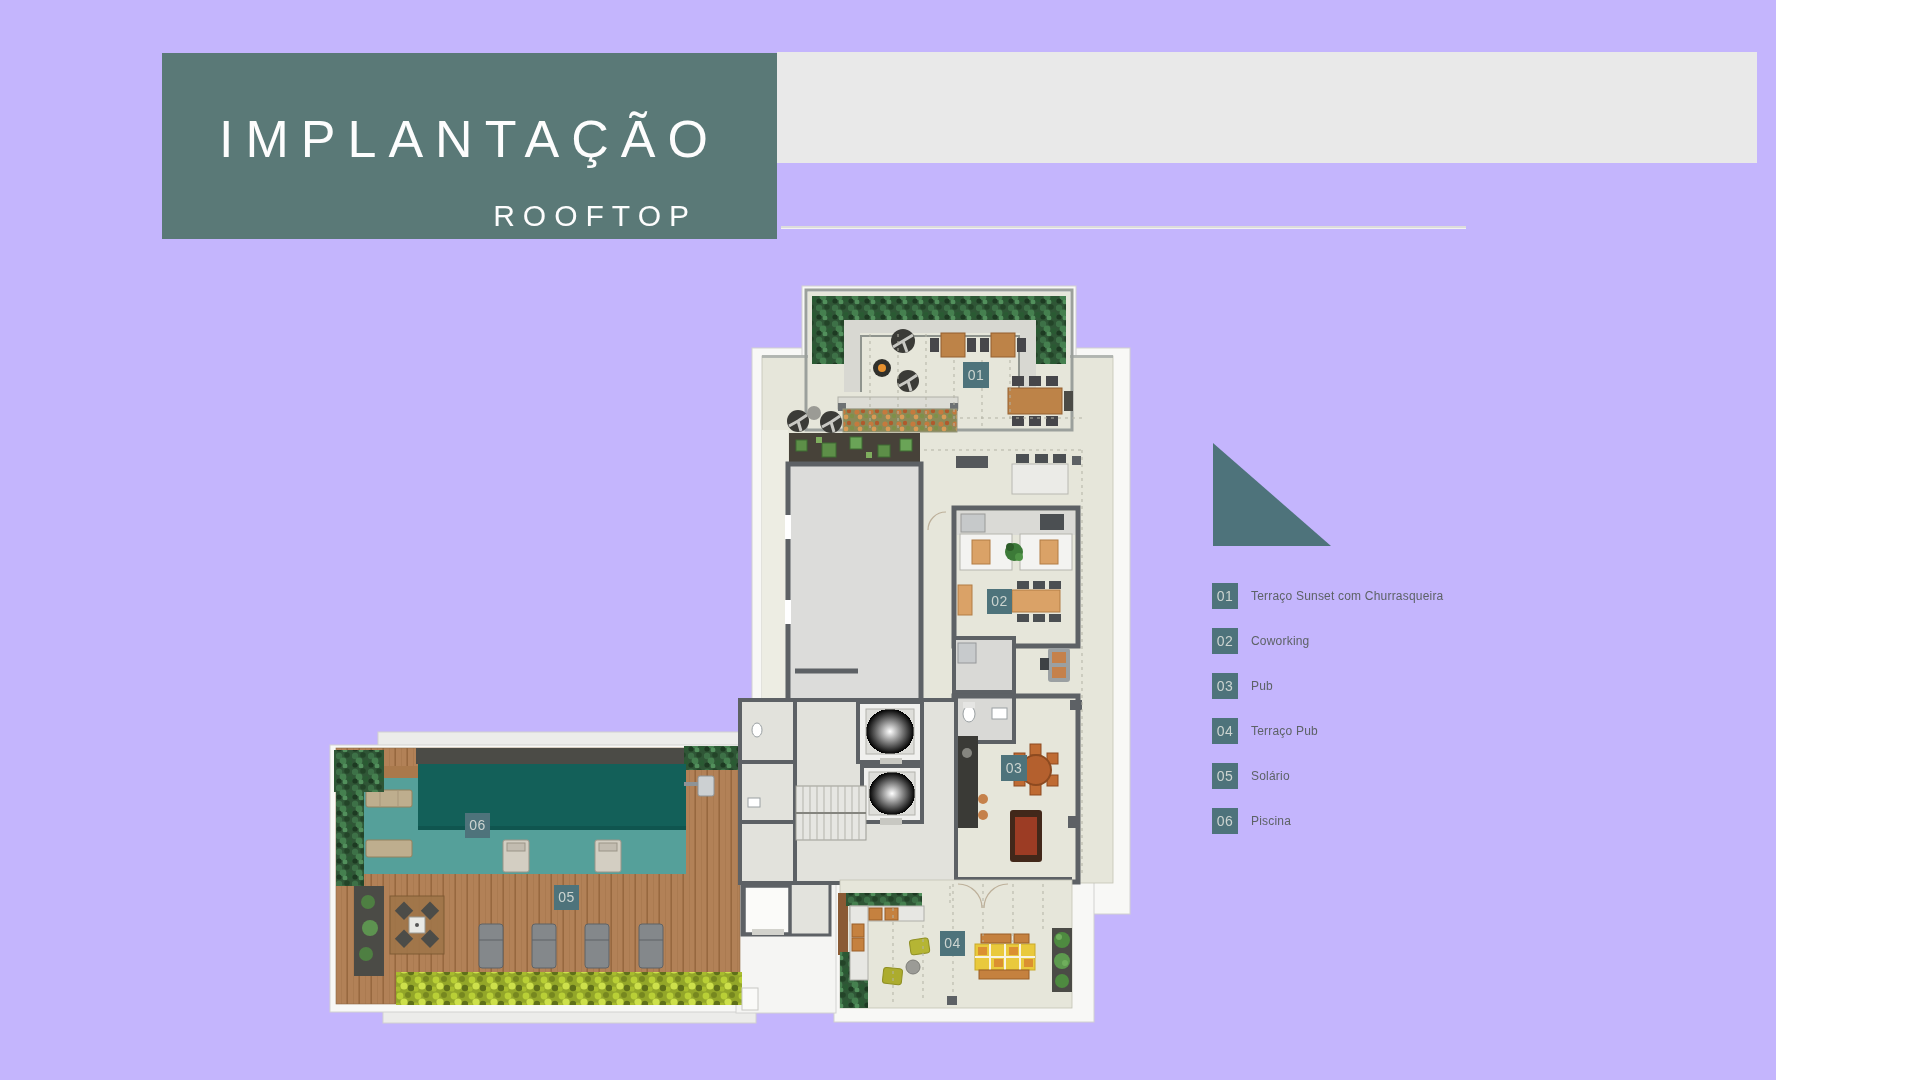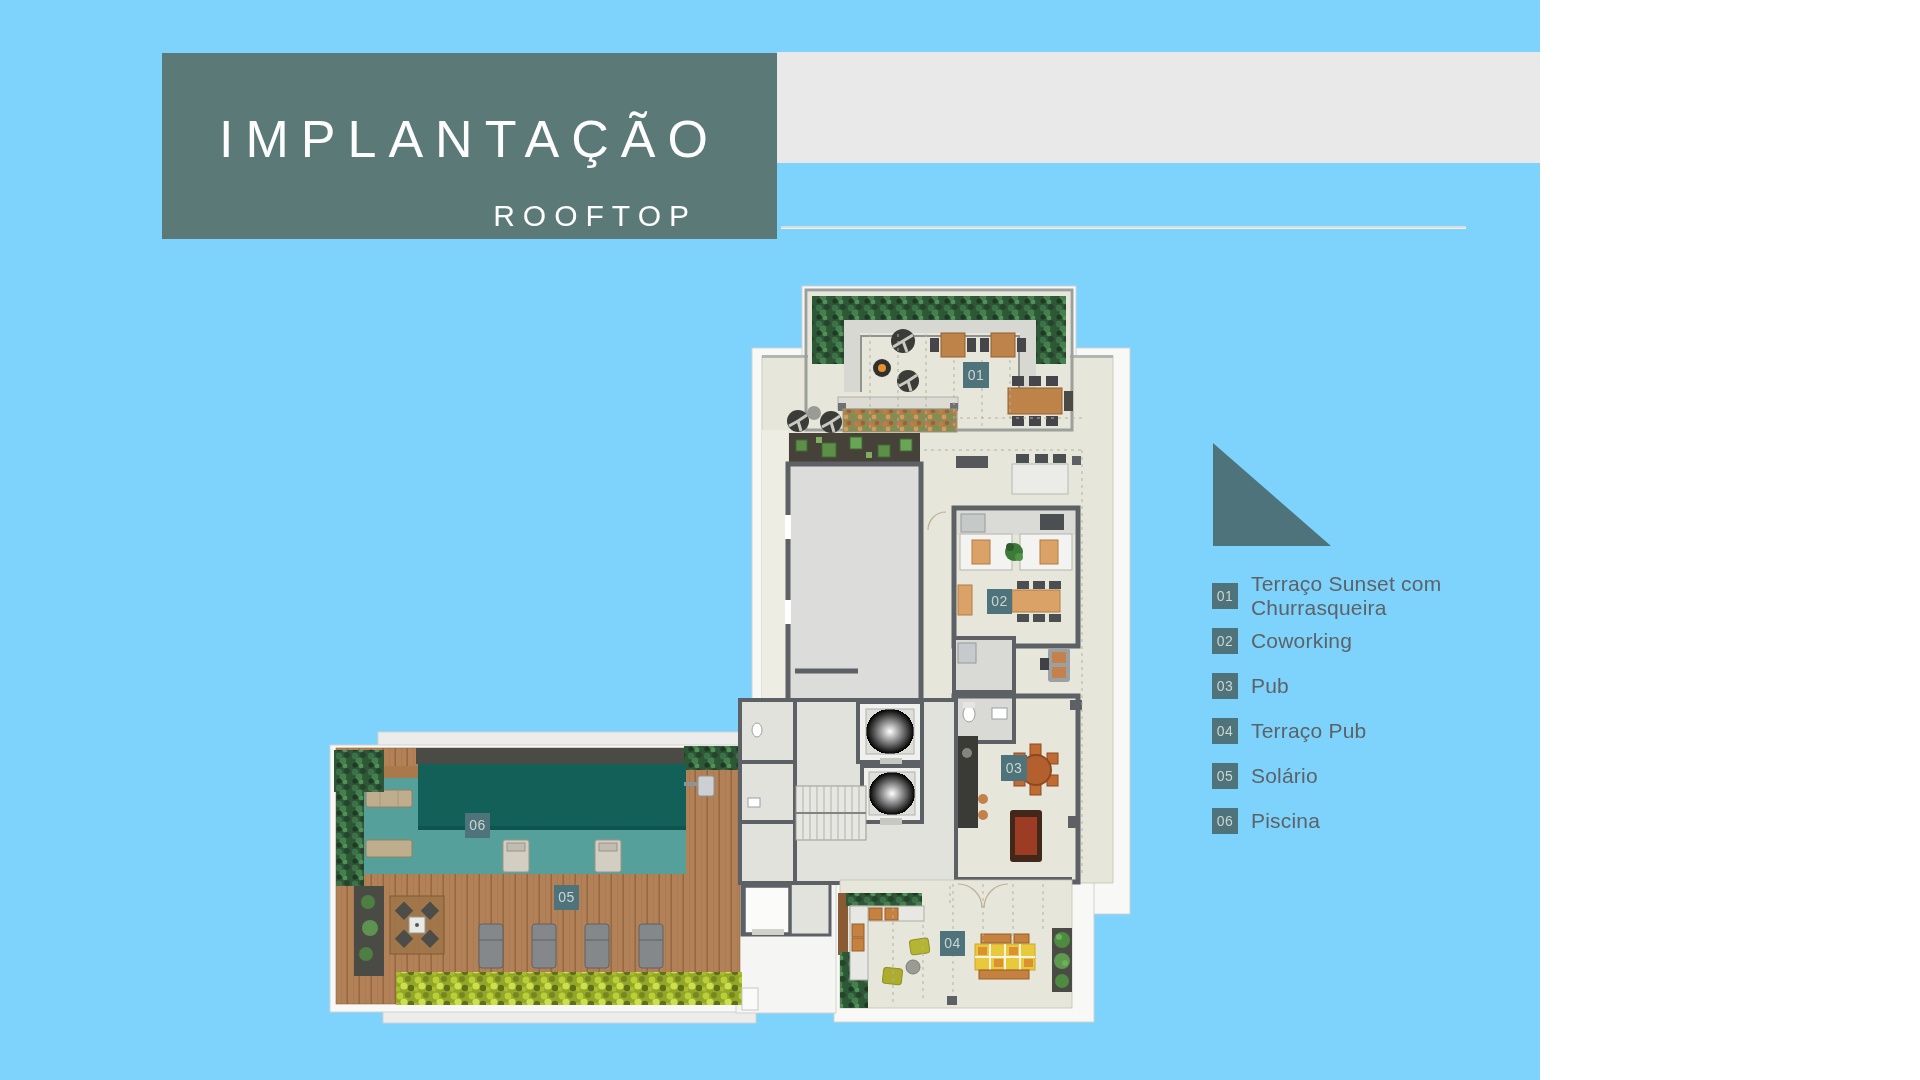--- a/index.html
+++ b/index.html
@@ -1,31 +1,31 @@
 <!DOCTYPE html>
 <html style="--accent-teal: #5a7977; --badge-teal: #4e737b; --header-bar-gray: #e9e9e9; --plan-floor: #e6e6da; --pool-deep: #136059; --pool-shallow: #55a09a; --deck-wood: #b28157; --hedge-green: #2f5636; --hedge-yellow: #93a629;"><head>
 <meta charset="utf-8">
 <style>
   html,body{margin:0;padding:0;background:#fff;}
-  .page{position:relative;width:1540px;height:1080px;background:#7dd3fc;overflow:hidden;
+  .page{position:relative;width:1776px;height:1080px;background:#c4b5fd;overflow:hidden;
         font-family:"Liberation Sans",sans-serif;}
   .gbar{position:absolute;left:777px;top:52px;width:980px;height:111px;background:var(--header-bar-gray,#e9e9e9);}
   .rule{position:absolute;left:781px;top:226px;width:685px;height:2px;background:#dcdcdc;box-shadow:0 1px 0 #f2f2f2;}
   .banner{position:absolute;left:162px;top:53px;width:615px;height:186px;background:var(--accent-teal,#5a7977);}
   .banner .title{position:absolute;left:0;right:0;top:60px;text-align:center;color:#fdfdfd;
                  font-size:52px;letter-spacing:12px;line-height:1;white-space:nowrap;}
   .banner .subtitle{position:absolute;right:80px;top:148px;color:#fdfdfd;font-size:30px;
                     letter-spacing:8px;line-height:1;white-space:nowrap;text-align:right;}
   .tri{position:absolute;left:1213px;top:443px;width:0;height:0;
        border-bottom:103px solid var(--badge-teal,#4e737b);border-right:118px solid transparent;}
   .legend{position:absolute;left:1212px;top:583px;display:flex;flex-direction:column;gap:19px;}
   .lrow{display:flex;align-items:center;gap:13px;height:26px;}
   .lbadge{width:26px;height:26px;background:var(--badge-teal,#4e737b);color:#ccd4d0;font-size:14px;
           display:flex;align-items:center;justify-content:center;letter-spacing:.5px;flex:0 0 auto;}
-  .llabel{font-size:21px;color:#5d6266;letter-spacing:.2px;}
+  .llabel{font-size:12px;color:#5d6266;letter-spacing:.2px;}
   svg.plan{position:absolute;left:0;top:0;width:1920px;height:1080px;}
   svg.plan text.badge{font-family:"Liberation Sans",sans-serif;font-size:14px;fill:#ccd4d0;
                       text-anchor:middle;letter-spacing:.5px;}
 </style>
 </head>
 <body>
 
 <div class="page">
 
   <div class="gbar"></div>

